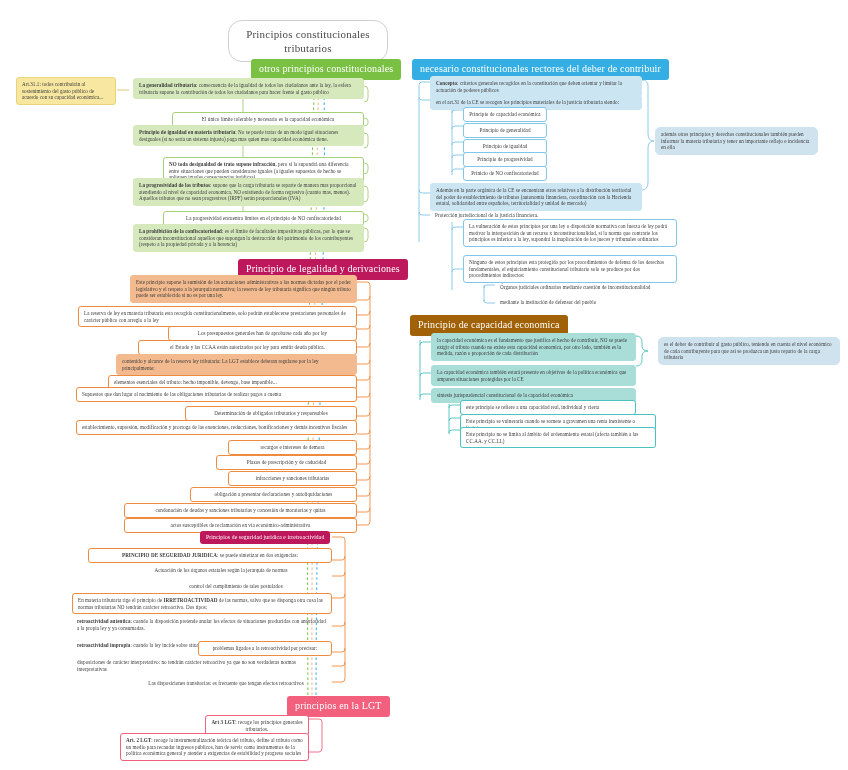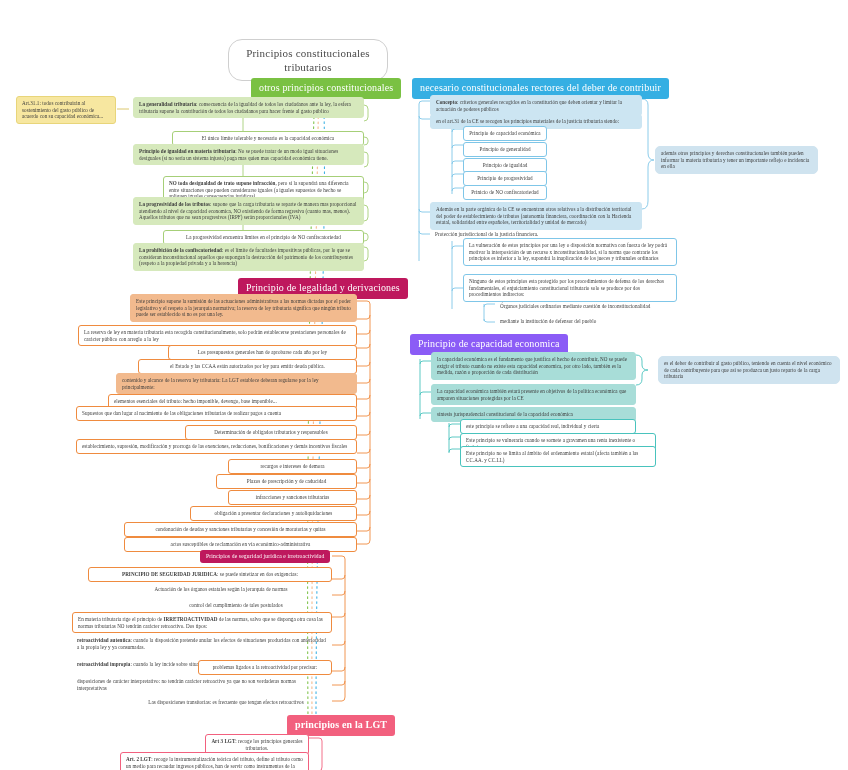--- a/index.html
+++ b/index.html
@@ -6,21 +6,21 @@
   html, body {
     margin: 0; padding: 0;
     background: #ffffff;
   }
   body {
     width: 848px; height: 770px;
     position: relative;
     font-family: "Liberation Serif", serif;
     overflow: hidden;
   }
-  #canvas { position: absolute; inset: 0; margin-top: 19px; }
+  #canvas { position: absolute; inset: 0; }
   svg.links { position: absolute; left: 0; top: 0; width: 848px; height: 770px; pointer-events: none; }
 
   .node {
     position: absolute;
     border-radius: 3px;
     padding: 3px 5px;
     line-height: 1.28;
     font-size: 5.1px;
     letter-spacing: 0.05px;
     color: #3c3c3c;
@@ -44,21 +44,21 @@
     color: #ffffff;
     font-size: 10px;
     padding: 4px 8px;
     border-radius: 3px;
     letter-spacing: .15px;
     white-space: nowrap;
   }
   .hdr.green  { background: #7ac143; }
   .hdr.blue   { background: #35afe3; }
   .hdr.orange { background: #be185d; }
-  .hdr.teal   { background: #8b5cf6; }
+  .hdr.teal   { background: #a16207; }
   .hdr.pink   { background: #f2607e; }
 
   
   .fill-green  { background: #d6e9bc; border: 1px solid #d6e9bc; }
   .out-green   { background: #ffffff; border: 1px solid #a6cf78; }
   .fill-blue   { background: #cce5f2; border: 1px solid #cce5f2; }
   .out-blue    { background: #ffffff; border: 1px solid #7fc6e8; }
   .fill-orange { background: #f2ba8e; border: 1px solid #f2ba8e; }
   .out-orange  { background: #ffffff; border: 1px solid #ef8b3f; }
   .fill-teal   { background: #a8ddd8; border: 1px solid #a8ddd8; }
@@ -290,19 +290,19 @@
   <div class="node fill-teal" style="left:431px; top:388px; width:205px;">síntesis jurisprudencial constitucional de la capacidad económica</div>
 
   <div class="node out-teal" style="left:460px; top:400px; width:176px;">este principio se refiere a una capacidad real, individual y cierta</div>
 
   <div class="node out-teal" style="left:460px; top:414px; width:196px;">Este principio se vulneraría cuando se somete a gravamen una renta inexistente o ficticia</div>
 
   <div class="node out-teal" style="left:460px; top:427px; width:196px;">Este principio no se limita al ámbito del ordenamiento estatal (afecta también a las CC.AA. y CC.LL)</div>
 
   <div class="node note-blue" style="left:658px; top:337px; width:182px;">es el deber de contribuir al gasto público, teniendo en cuenta el nivel económico de cada contribuyente para que así se produzca un justo reparto de la carga tributaria</div>
 
-  <div class="node hdr pink" style="left:287px; top:696px;font-weight:bold;">principios en la LGT</div>
+  <div class="node hdr pink" style="left:287px; top:696px;">principios en la LGT</div>
 
   <div class="node fill-pink" style="left:205px; top:715px; width:104px; text-align:center;"><b>Art 3 LGT</b><span>: recoge los principios generales tributarios.</span></div>
 
   <div class="node fill-pink" style="left:120px; top:733px; width:189px;"><b>Art. 2 LGT</b><span>: recoge la instrumentalización teórica del tributo, define al tributo como un medio para recaudar ingresos públicos, han de servir como instrumentos de la política económica general y atender a exigencias de estabilidad y progreso sociales</span></div>
 
 </div>
 
 </body></html>

